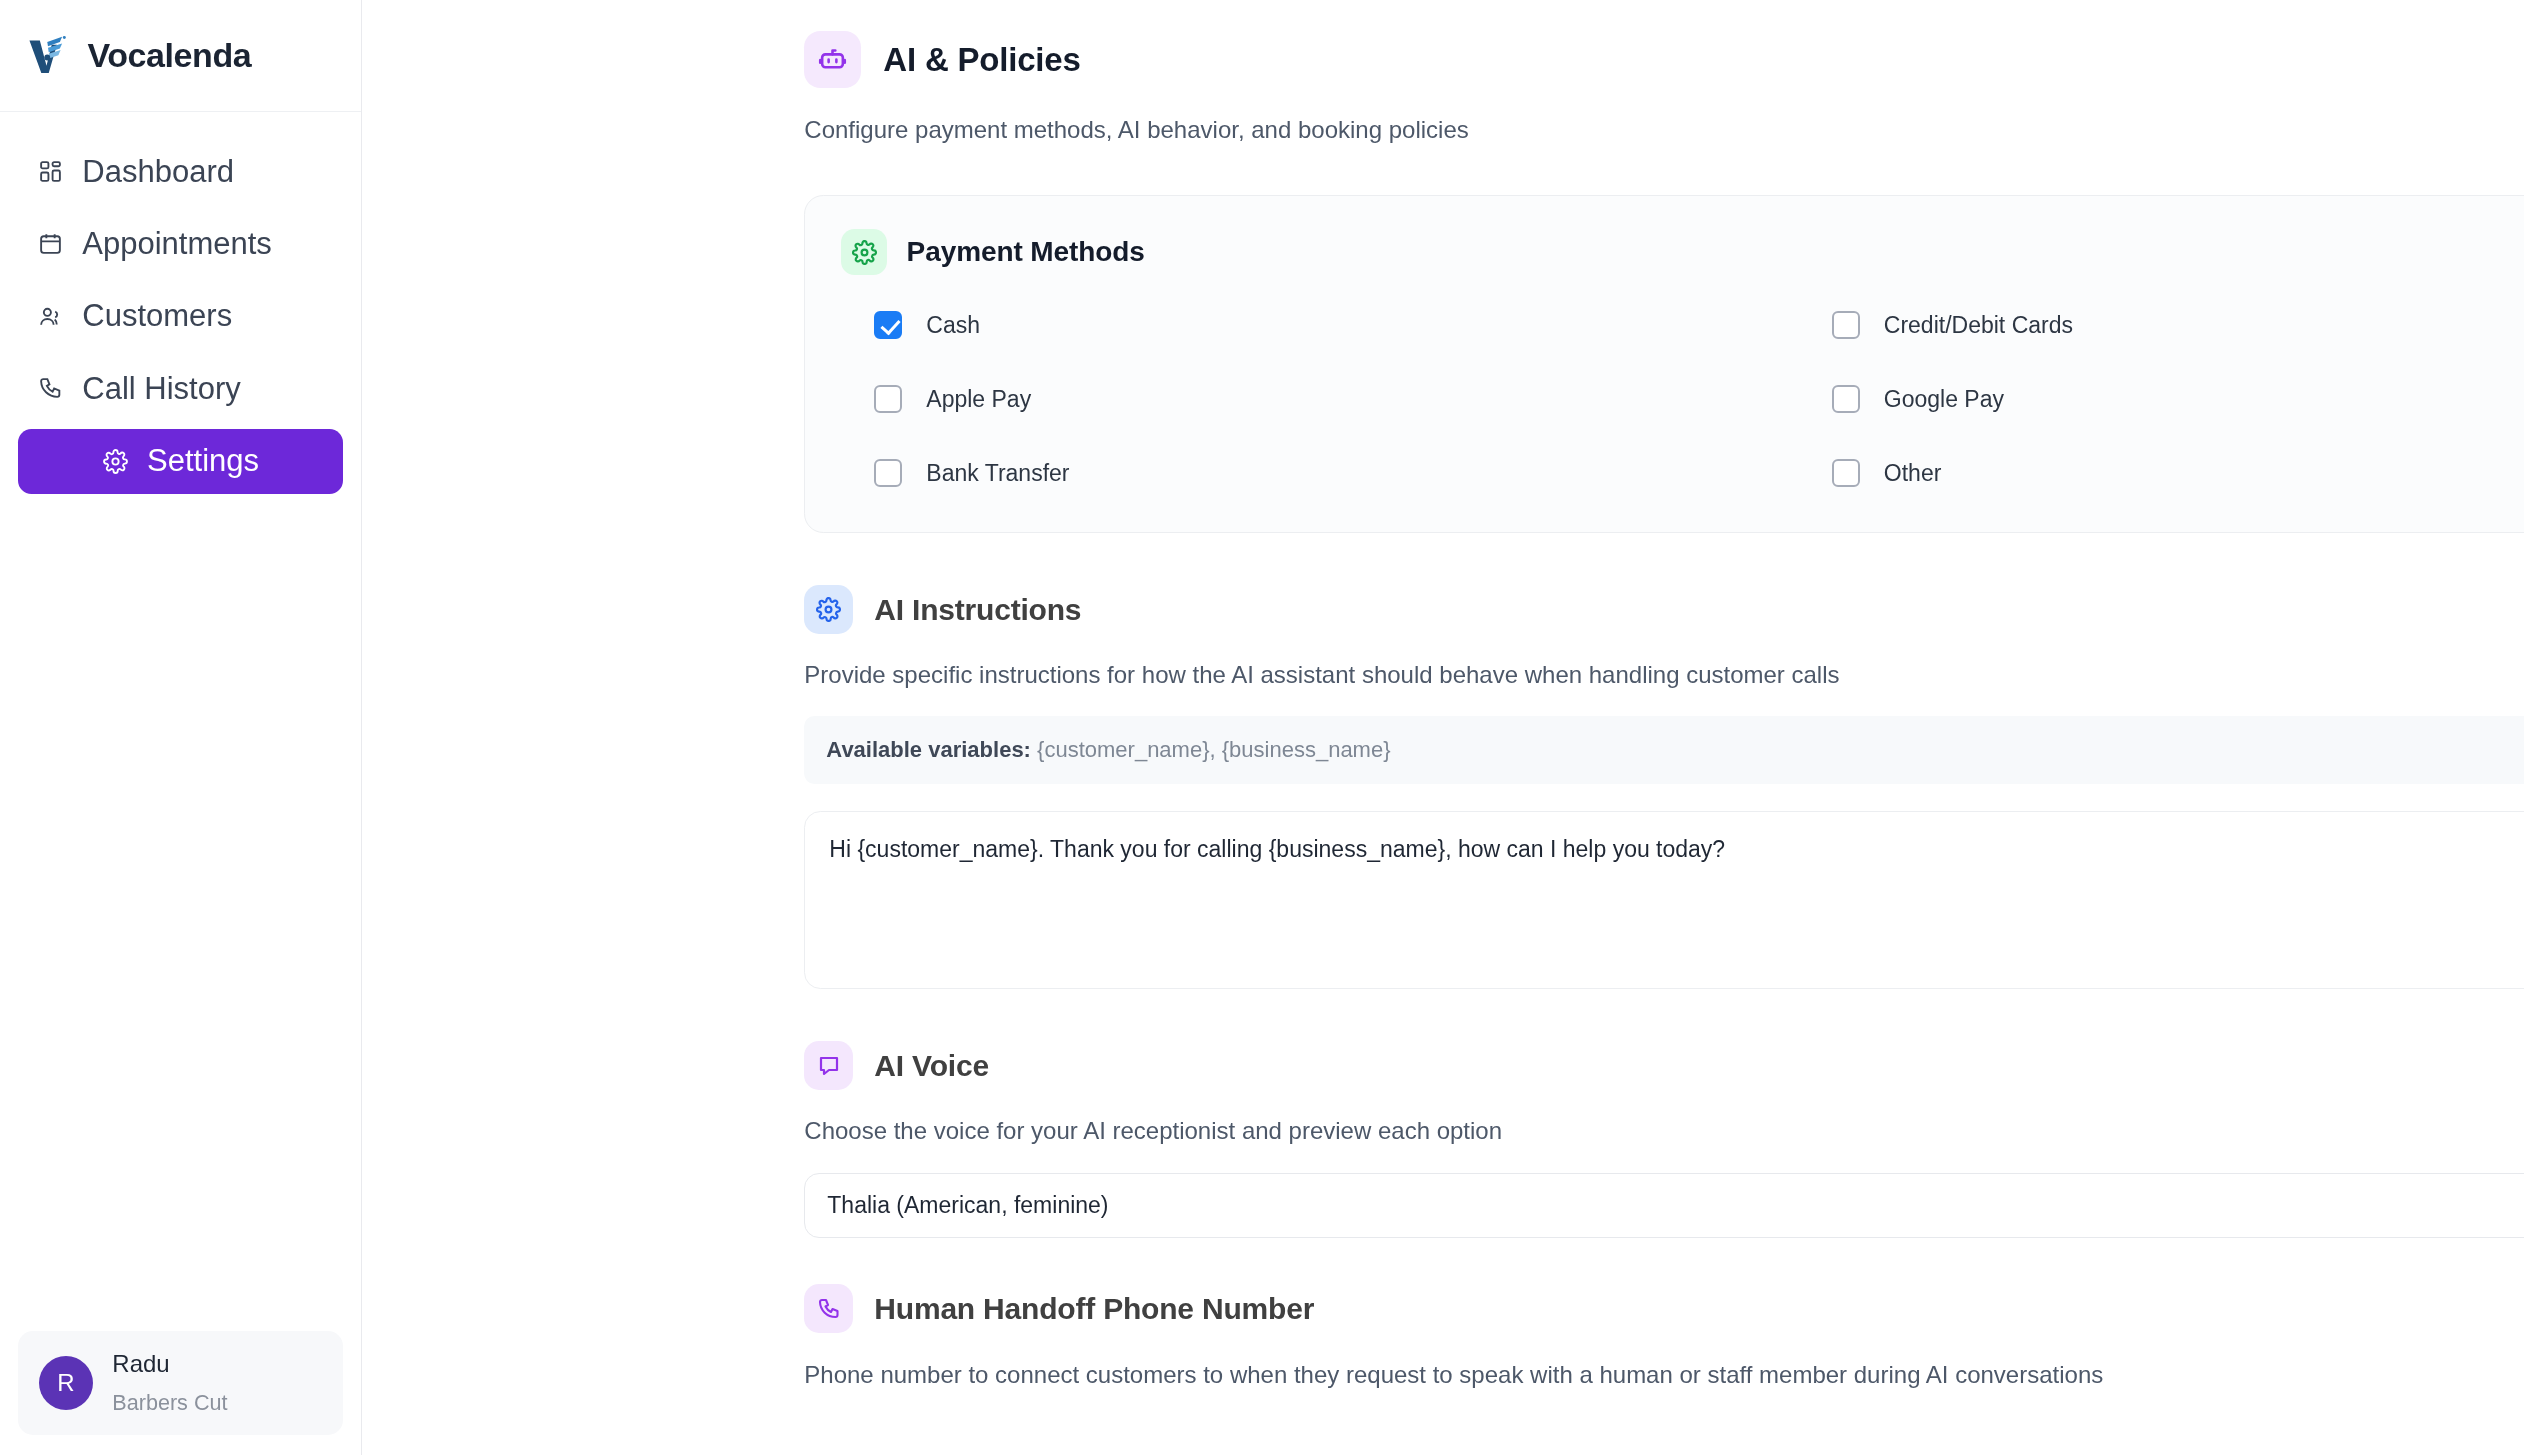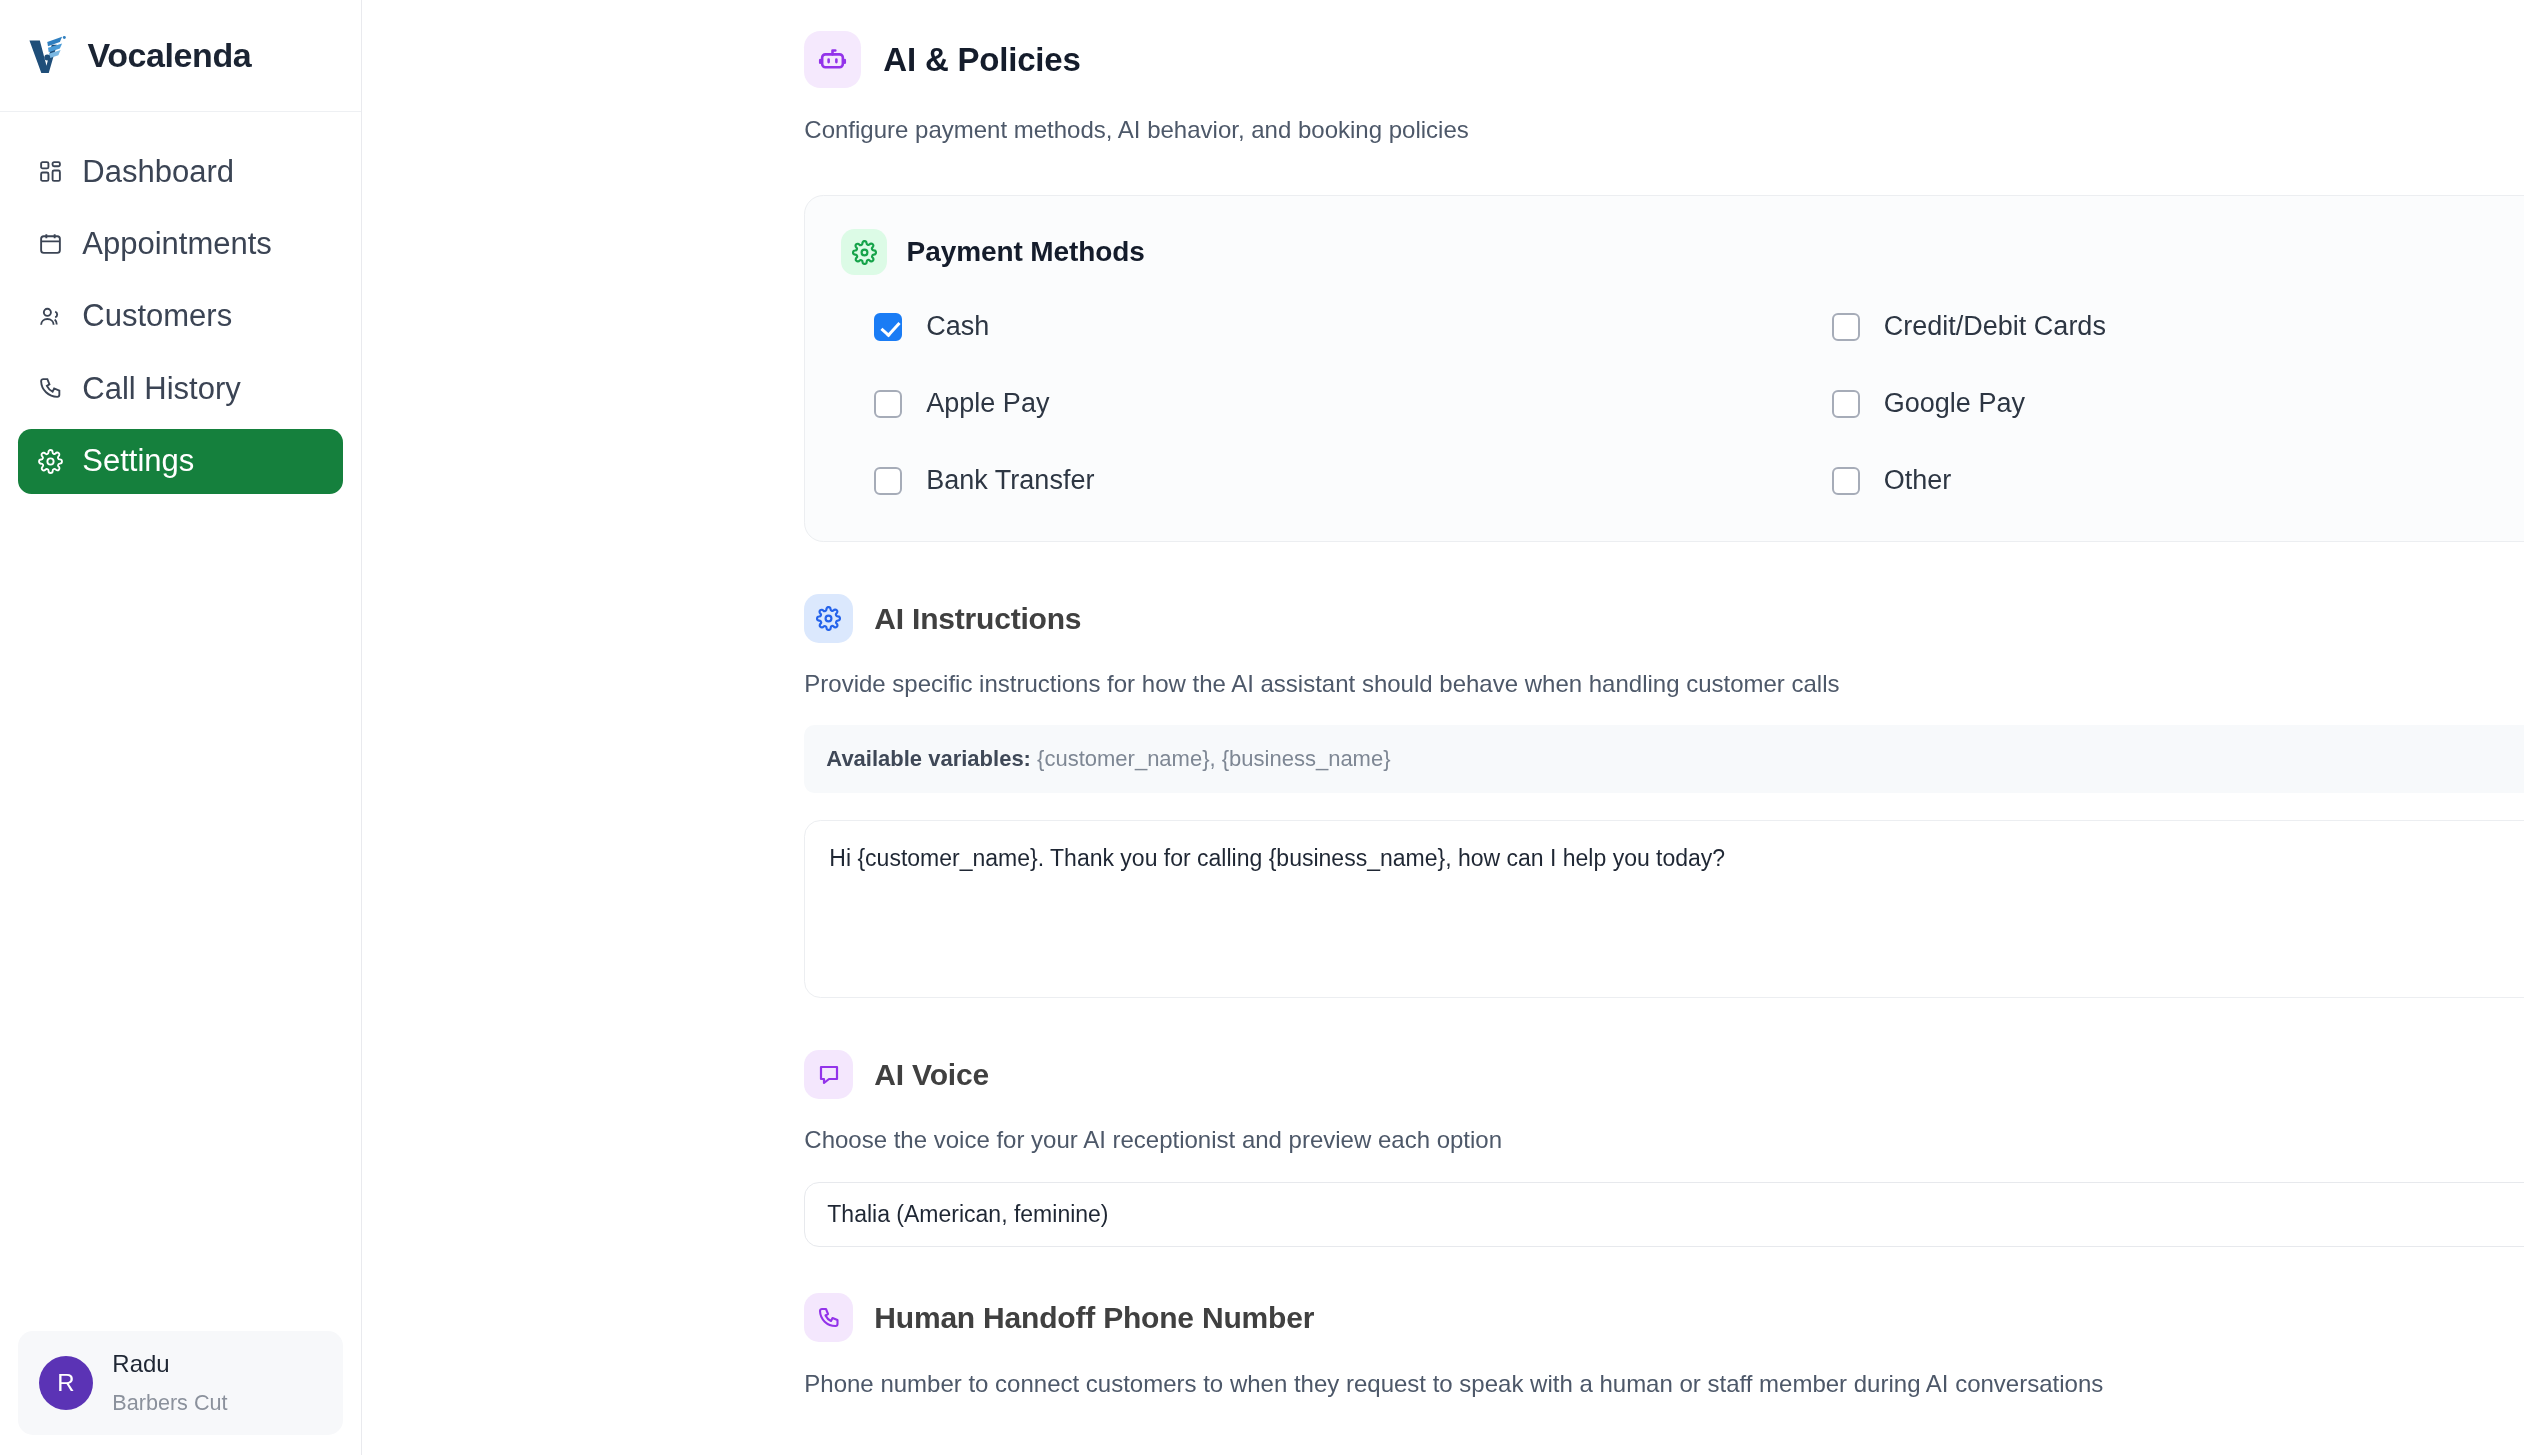--- a/index.html
+++ b/index.html
@@ -33,21 +33,21 @@
 
   .nav { padding: 27px 18px 0 18px; display: flex; flex-direction: column; gap: 7.4px; }
   .nav-item {
     display: flex; align-items: center; gap: 18px;
     height: 65px; padding: 0 19.3px;
     border-radius: 13.4px;
     color: #3b4454; font-size: 31px;
     cursor: pointer;
   }
   .nav-item .nav-ico { width: 27px; height: 27px; flex: 0 0 27px; display:flex; align-items:center; justify-content:center; }
-  .nav-item.active { background: #15803d; color: #ffffff; }
+  .nav-item.active { background: #6d28d9; color: #ffffff; justify-content: center; }
   .nav-item.active .nav-ico svg { stroke: #ffffff; }
 
   .sidebar-spacer { flex: 1 1 auto; }
 
   .user-card {
     margin: 0 18px 21px 18px;
     background: #f7f8fa;
     border-radius: 15px;
     padding: 18px 21px;
     display: flex; align-items: center; gap: 19.3px;
@@ -114,21 +114,21 @@
   .cbox.on {
     background: #1a7cf5; border-color: #1a7cf5;
     position: relative;
   }
   .cbox.on::after {
     content: ""; position: absolute;
     left: 8.2px; top: 3px; width: 8.2px; height: 15px;
     border: solid #fff; border-width: 0 3px 3px 0;
     transform: rotate(42deg);
   }
-  .check-label { font-size: 27px; color: #2d3643; }
+  .check-label { font-size: 23px; color: #2d3643; }
 
   
   .section { margin-top: 52px; }
   .section-head {
     display: flex; align-items: center; gap: 21px;
     position: relative;
   }
   .sec-icon-tile {
     width: 49px; height: 49px; flex: 0 0 49px;
     border-radius: 15px;

